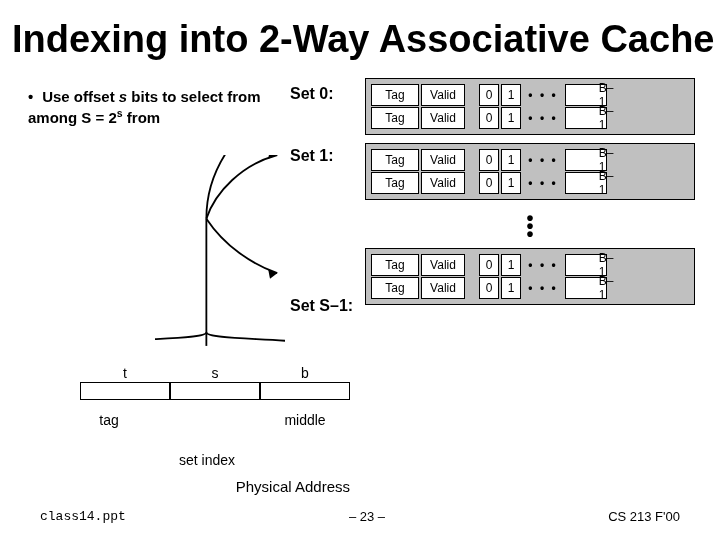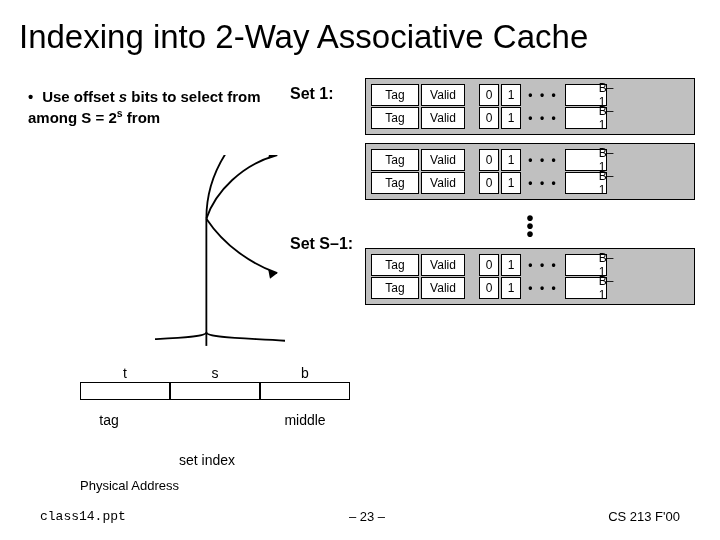--- a/index.html
+++ b/index.html
@@ -5,23 +5,23 @@
   * { box-sizing: border-box; margin: 0; padding: 0; }
   body {
     width: 720px;
     height: 540px;
     font-family: Arial, Helvetica, sans-serif;
     background: #fff;
     position: relative;
     overflow: hidden;
   }
   .title {
-    font-size: 33px;
-    font-weight: normal;
-    padding: 18px 0 0 19px;
+    font-size: 38px;
+    font-weight: bold;
+    padding: 18px 0 0 12px;
   }
   .bullet-area {
     position: absolute;
     left: 28px;
     top: 88px;
     width: 250px;
     font-size: 15px;
     font-weight: bold;
     line-height: 1.25;
   }
@@ -122,22 +122,22 @@
   .addr-labels {
     display: flex;
     font-size: 14px;
     margin-top: 12px;
   }
   .addr-labels div { text-align: center; }
   .addr-labels .lt { width: 90px; margin-left: -16px; }
   .addr-labels .ls { width: 106px; margin-top: 40px; }
   .addr-labels .lb { width: 90px; }
   .phys-addr {
-    text-align: left;
-    font-size: 13px;
+    text-align: right;
+    font-size: 15px;
     margin-top: 10px;
     width: 270px;
   }
 
   .footer {
     position: absolute;
     bottom: 16px;
     left: 0;
     width: 720px;
     display: flex;
@@ -151,20 +151,21 @@
 <body>
 
 <div class="title">Indexing into 2-Way Associative Cache</div>
 
 <div class="bullet-area">
   <span class="dot">•</span>
   <span>Use offset </span><span class="italic">s</span><span> bits to select from among S = 2</span><sup>s</sup><span> from</span>
 </div>
 
 <div class="set-labels">
+  <div class="set-label">Set 0:</div>
   <div class="set-label sm">Set 1:</div>
   <div style="height:90px"></div>
   <div class="set-label">Set S–1:</div>
 </div>
 
 <div class="cache-col">
 
   <div class="set-box">
     <div class="line-row">
       <div class="cell tag">Tag</div>

